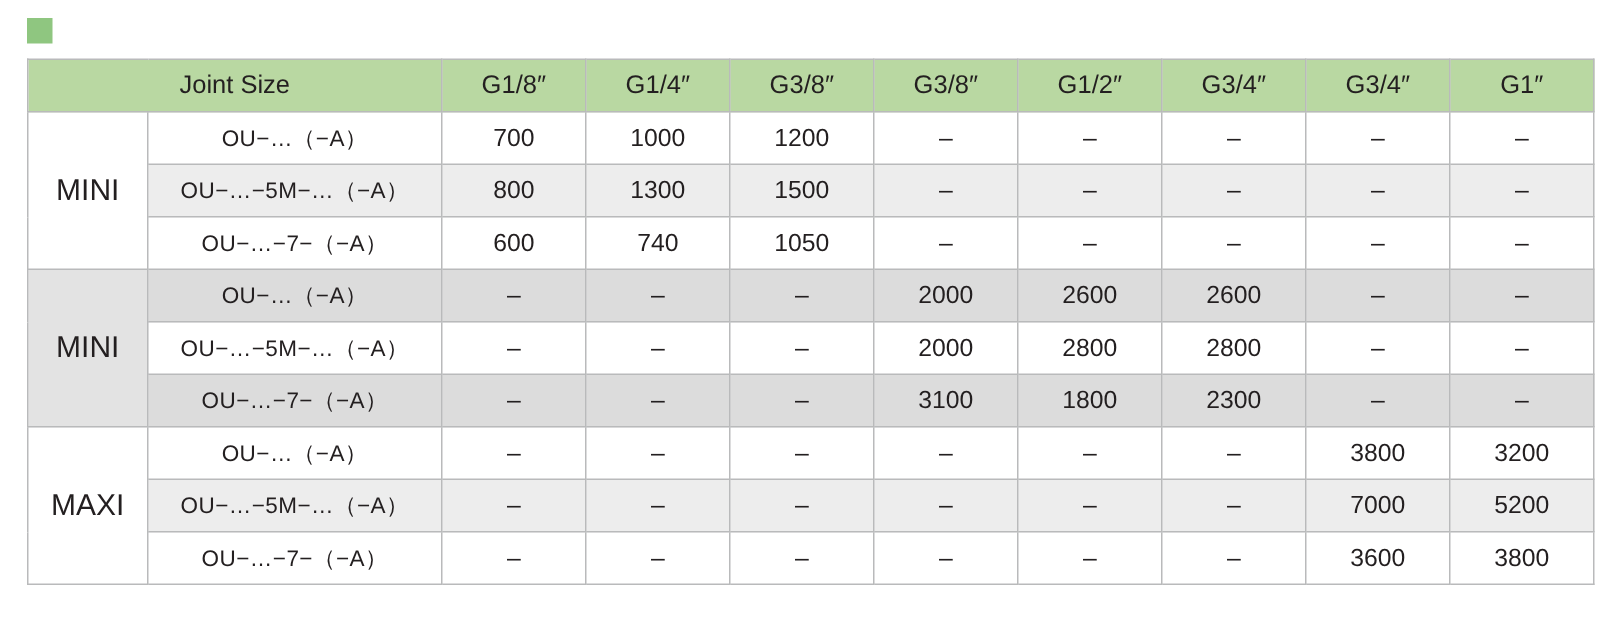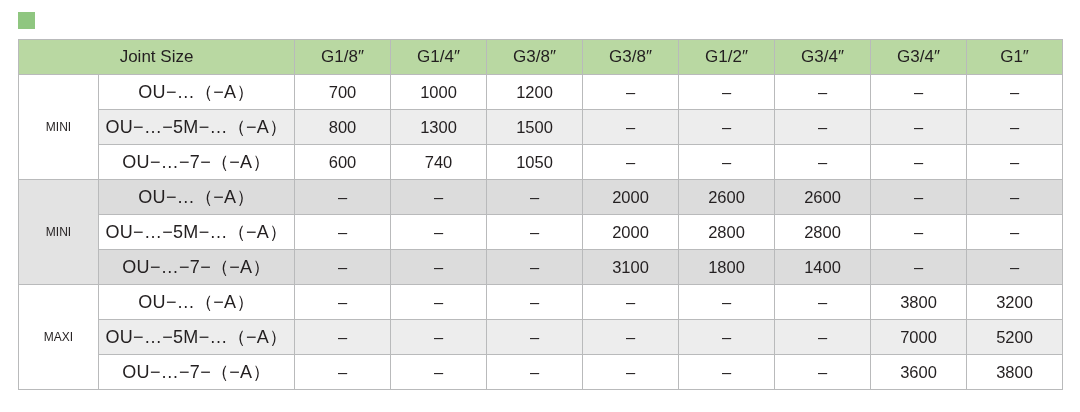--- a/index.html
+++ b/index.html
@@ -66,28 +66,28 @@
   }
   thead th.joint {
     text-align: center;
   }
   
   col.c-group { width: 80px; }
   col.c-joint { width: 196px; }
   col.c-val   { width: 96px; }
 
   td.group {
-    font-size: 12px;
+    font-size: 20px;
     text-align: center;
     margin-top: 40px;
   }
   td.joint {
     text-align: left;
     padding-left: 16px;
-    font-size: 18px;
+    font-size: 15px;
     letter-spacing: 0.3px;
   }
   td.val {
     font-size: 16.5px;
   }
   .shade-light { background: #ffffff; }
   .shade-mid   { background: #ededed; }
   .shade-dark  { background: #dcdcdc; }
   .group-plain { background: #ffffff; }
   .group-shade { background: #e3e3e3; }
@@ -187,21 +187,21 @@
         <td class="val shade-light">–</td>
         <td class="val shade-light">–</td>
       </tr>
       <tr>
         <td class="joint shade-dark">OU−…−7−（−A）</td>
         <td class="val shade-dark">–</td>
         <td class="val shade-dark">–</td>
         <td class="val shade-dark">–</td>
         <td class="val shade-dark">3100</td>
         <td class="val shade-dark">1800</td>
-        <td class="val shade-dark">1400</td>
+        <td class="val shade-dark">2300</td>
         <td class="val shade-dark">–</td>
         <td class="val shade-dark">–</td>
       </tr>
 
       <tr>
         <td class="group group-plain" rowspan="3">MAXI</td>
         <td class="joint shade-light">OU−…（−A）</td>
         <td class="val shade-light">–</td>
         <td class="val shade-light">–</td>
         <td class="val shade-light">–</td>

